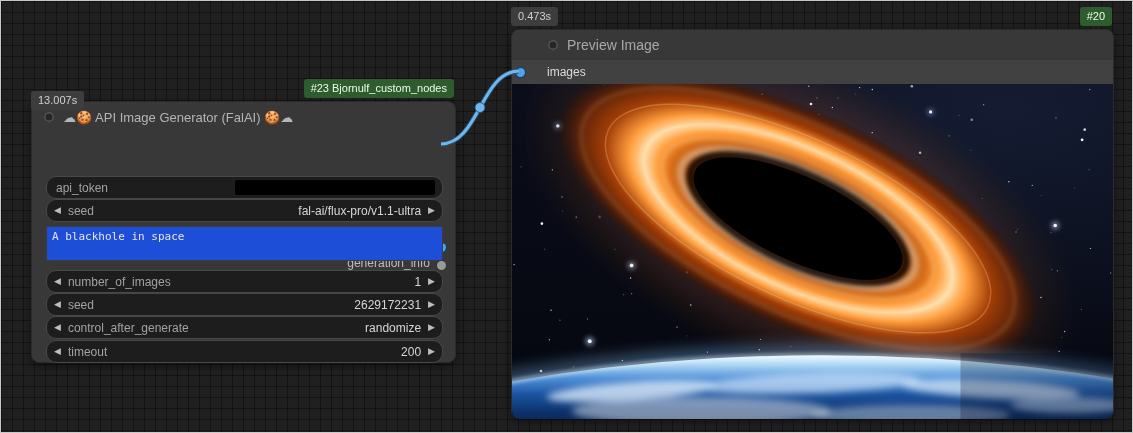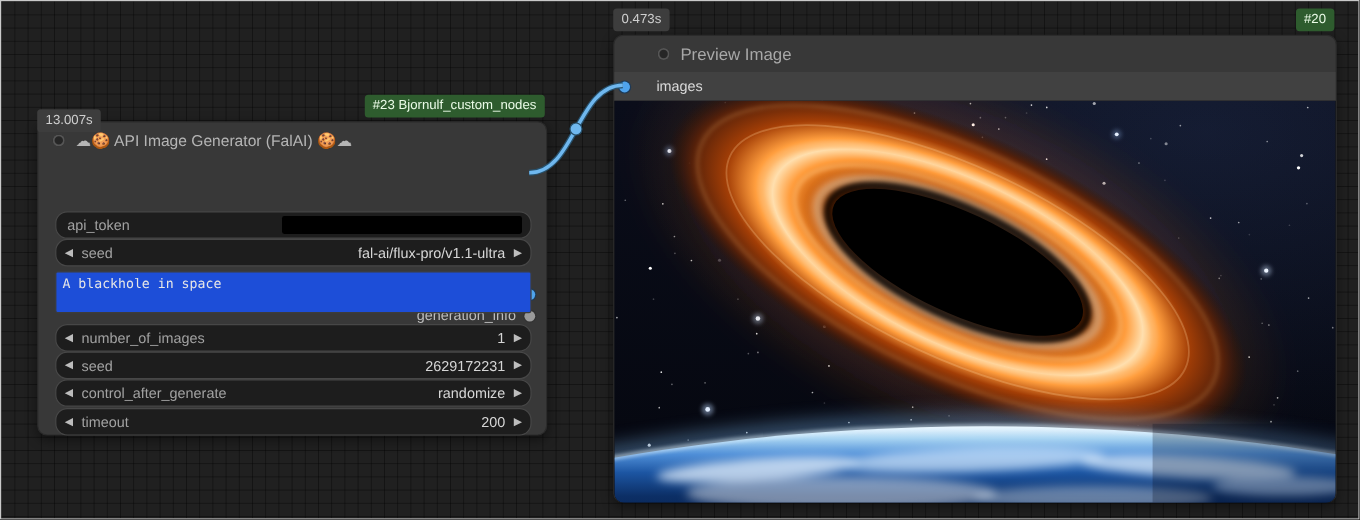--- a/index.html
+++ b/index.html
@@ -61,21 +61,21 @@
   #falai-timing { left: 30px; top: 90px; }
   #falai-green { right: 678px; top: 78px; }
   #preview-timing { left: 510px; top: 6px; }
   #preview-green { right: 20px; top: 6px; }
 
   .out-row {
     position: absolute;
     right: 9px;
     height: 14px;
     display: flex;
-    align-items: center;
+    align-items: flex-end;
     gap: 7px;
     font-size: 12px;
     color: #dcdcdc;
   }
   #out-image { top: 136px; }
   #out-geninfo { top: 154px; color: #bdbdbd; }
   .port { width: 9px; height: 9px; border-radius: 50%; flex: none; }
   .port.blue { background: #4fa3ec; box-shadow: 0 0 0 1px #1d3a57; }
   .port.gray { background: #9a9a9a; box-shadow: 0 0 0 1px #333; }
 

